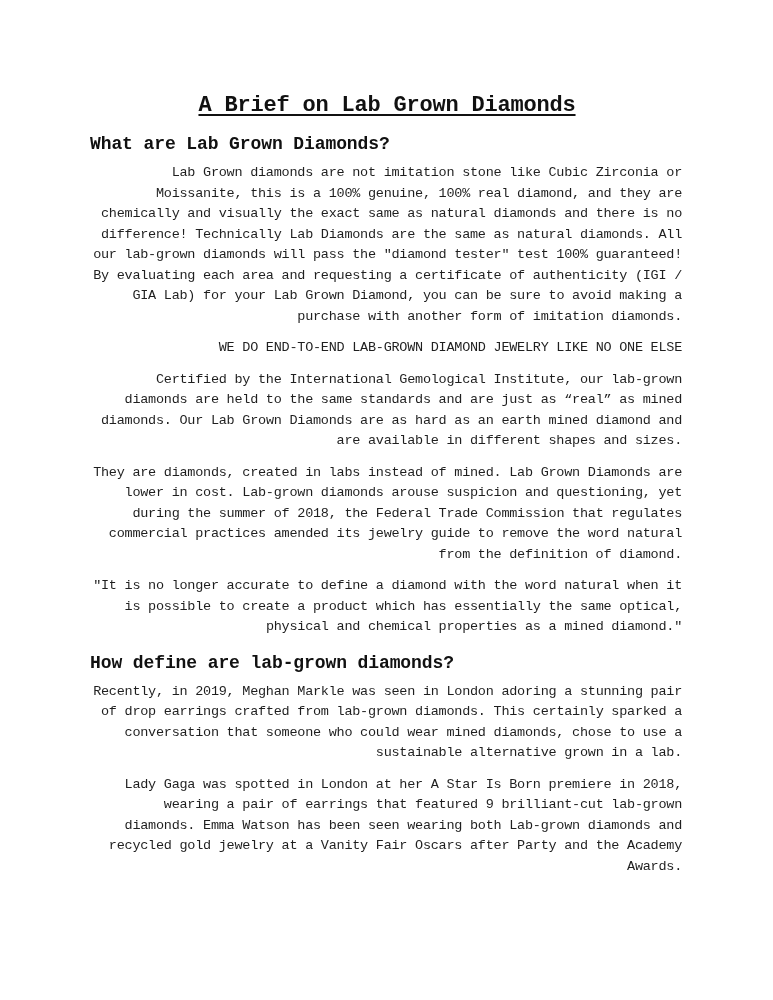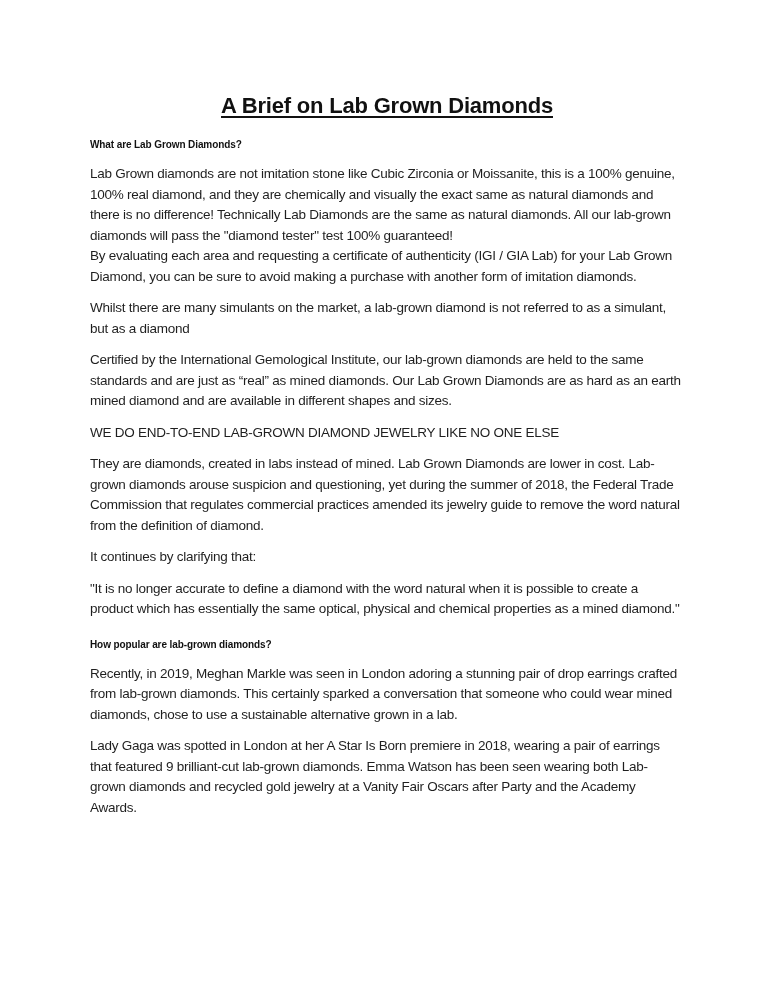--- a/index.html
+++ b/index.html
@@ -8,62 +8,61 @@
     background: #ffffff;
   }
   .page {
     position: relative;
     width: 773px;
     height: 1000px;
     box-sizing: border-box;
     background: #ffffff;
     overflow: hidden;
     padding: 93px 89px 0 90px;
-    font-family: Liberation Sans, sans-serif;
+    font-family: Liberation Mono, monospace;
     color: #1f1f1f;
   }
   .doc-title {
     margin: 0 0 16px 0;
     text-align: center;
     font-size: 22px;
     font-weight: 700;
     color: #111111;
     text-decoration: underline;
     text-decoration-thickness: 2px;
     text-underline-offset: 3px;
     letter-spacing: -0.2px;
   }
   .section-heading {
     margin: 15px 0 9px 0;
-    font-size: 10px;
+    font-size: 18px;
     font-weight: 700;
     color: #111111;
     letter-spacing: -0.1px;
     line-height: 20px;
   }
   .para {
     margin: 0 2px 11px 0;
     font-size: 13.5px;
     line-height: 20.5px;
     letter-spacing: -0.25px;
     white-space: pre-line;
+    text-align: right;
   }
 </style>
 </head>
 <body>
 
 <div class="page">
   <h1 class="doc-title">A Brief on Lab Grown Diamonds</h1>
   <div id="sections">
       <h2 class="section-heading">What are Lab Grown Diamonds?</h2>
       <p class="para">Lab Grown diamonds are not imitation stone like Cubic Zirconia or Moissanite, this is a 100% genuine, 100% real diamond, and they are chemically and visually the exact same as natural diamonds and there is no difference! Technically Lab Diamonds are the same as natural diamonds. All our lab-grown diamonds will pass the "diamond tester" test 100% guaranteed!
 By evaluating each area and requesting a certificate of authenticity (IGI / GIA Lab) for your Lab Grown Diamond, you can be sure to avoid making a purchase with another form of imitation diamonds.</p>
-      <p class="para">Whilst there are many simulants on the market, a lab-grown diamond is not referred to as a simulant, but as a diamond</p>
+      <p class="para">WE DO END-TO-END LAB-GROWN DIAMOND JEWELRY LIKE NO ONE ELSE</p>
       <p class="para">Certified by the International Gemological Institute, our lab-grown diamonds are held to the same standards and are just as “real” as mined diamonds. Our Lab Grown Diamonds are as hard as an earth mined diamond and are available in different shapes and sizes.</p>
-      <p class="para">WE DO END-TO-END LAB-GROWN DIAMOND JEWELRY LIKE NO ONE ELSE</p>
       <p class="para">They are diamonds, created in labs instead of mined. Lab Grown Diamonds are lower in cost. Lab-grown diamonds arouse suspicion and questioning, yet during the summer of 2018, the Federal Trade Commission that regulates commercial practices amended its jewelry guide to remove the word natural from the definition of diamond.</p>
-      <p class="para">It continues by clarifying that:</p>
       <p class="para">"It is no longer accurate to define a diamond with the word natural when it is possible to create a product which has essentially the same optical, physical and chemical properties as a mined diamond."</p>
-      <h2 class="section-heading">How popular are lab-grown diamonds?</h2>
+      <h2 class="section-heading">How define are lab-grown diamonds?</h2>
       <p class="para">Recently, in 2019, Meghan Markle was seen in London adoring a stunning pair of drop earrings crafted from lab-grown diamonds. This certainly sparked a conversation that someone who could wear mined diamonds, chose to use a sustainable alternative grown in a lab.</p>
       <p class="para">Lady Gaga was spotted in London at her A Star Is Born premiere in 2018, wearing a pair of earrings that featured 9 brilliant-cut lab-grown diamonds. Emma Watson has been seen wearing both Lab-grown diamonds and recycled gold jewelry at a Vanity Fair Oscars after Party and the Academy Awards.</p>
     </div>
 </div>
 
 </body></html>

